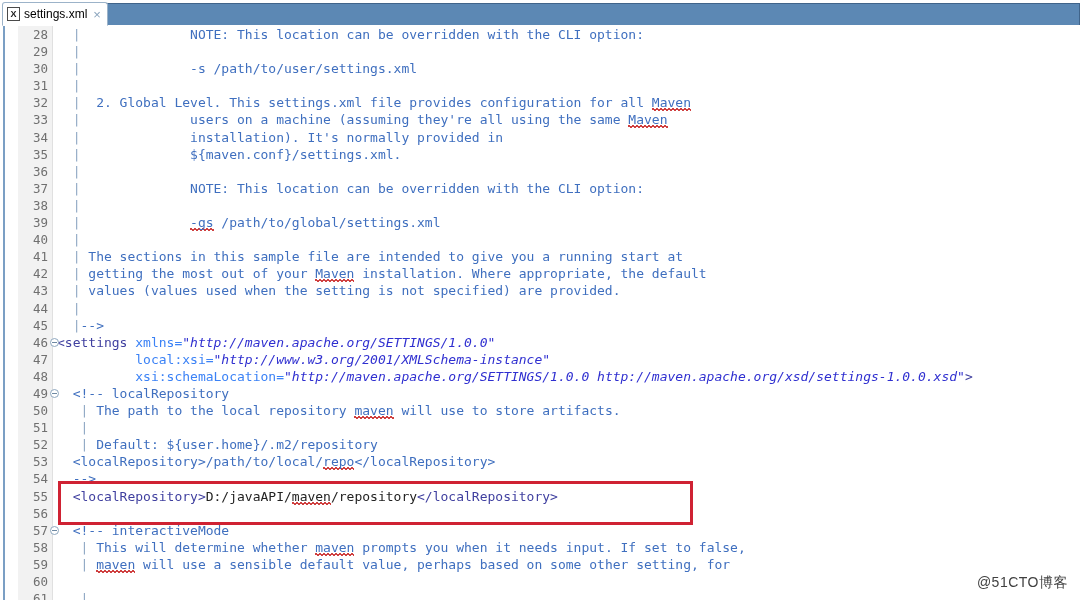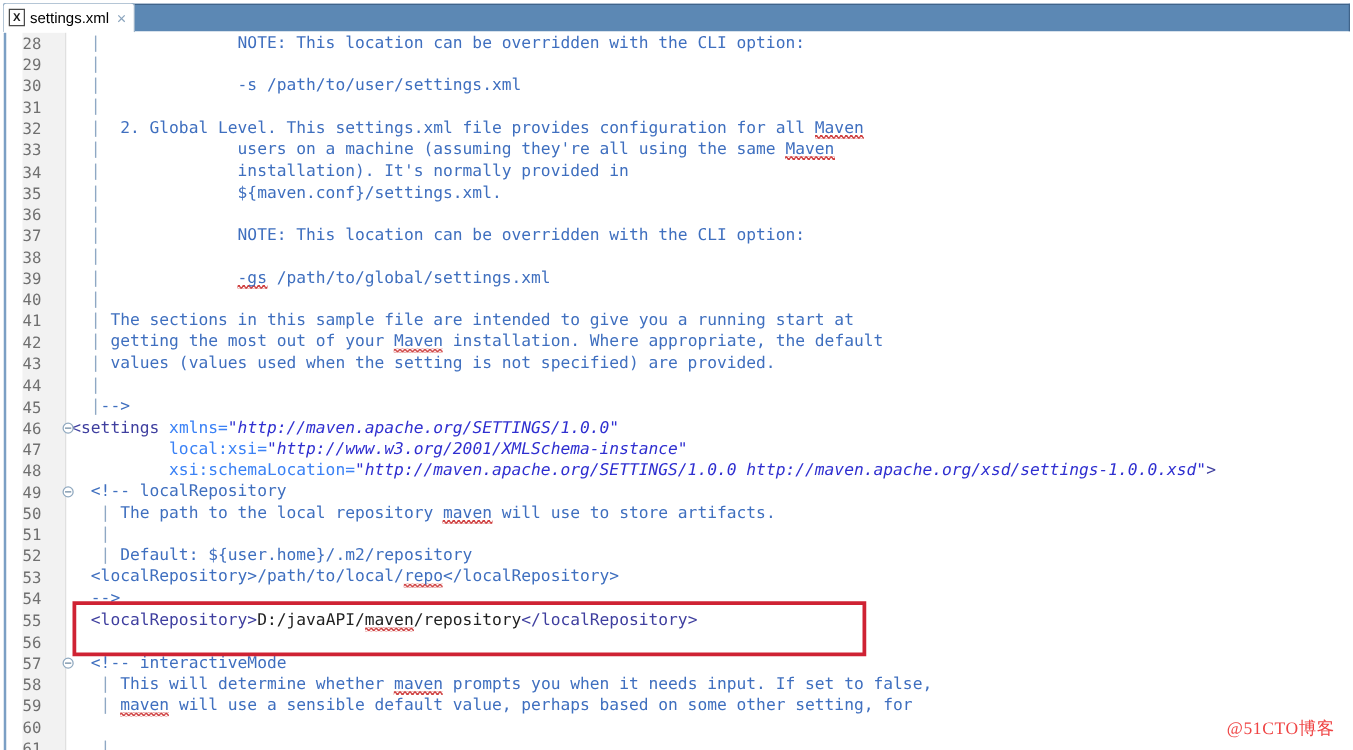--- a/index.html
+++ b/index.html
@@ -109,20 +109,21 @@
     height: 17.1px;
     white-space: pre;
     font-family: "DejaVu Sans Mono", monospace;
     font-size: 13px;
     line-height: 17.1px;
   }
   .lnum {
     position: absolute;
     left: 18px; top: 0;
     width: 30px;
+    text-align: right;
     color: #707070;
     font-family: "DejaVu Sans Mono", monospace;
     font-size: 12.5px;
     line-height: 17.1px;
   }
   .fold {
     position: absolute;
     left: 50px; top: 4px;
     width: 9px; height: 9px;
     border: 1px solid #8fa8bf;
@@ -171,23 +172,23 @@
     width: 635px; height: 44px;
     border: 3px solid #cf2233;
     pointer-events: none;
     z-index: 5;
   }
 
   
   .watermark {
     position: absolute;
     right: 14px; bottom: 8px;
-    font-family: Liberation Serif, serif;
+    font-family: Liberation Sans, sans-serif;
     font-size: 14px;
-    color: #ef4444;
+    color: #404040;
     letter-spacing: 0.5px;
     z-index: 6;
   }
 </style>
 </head>
 <body>
 
 <div id="root">
 
   <div class="tabbar">

